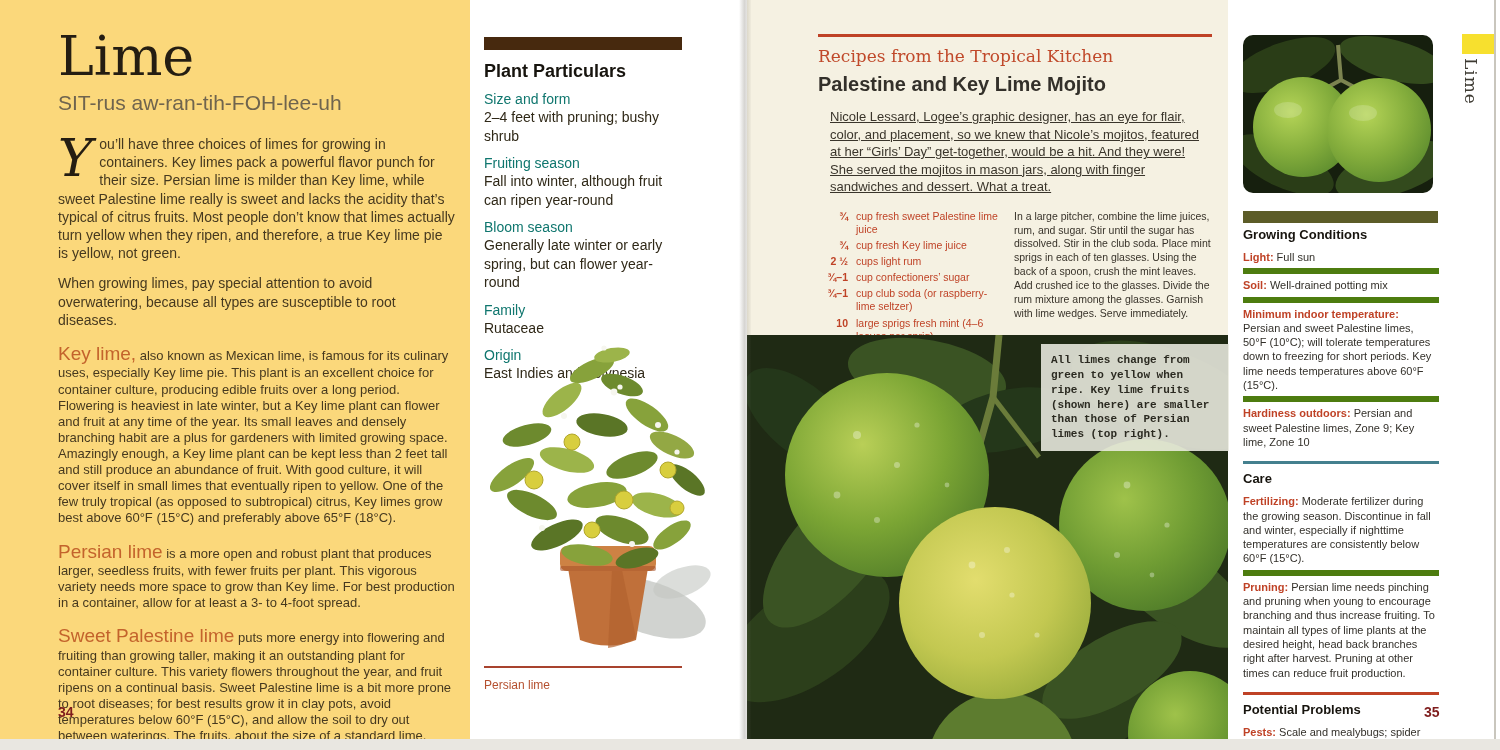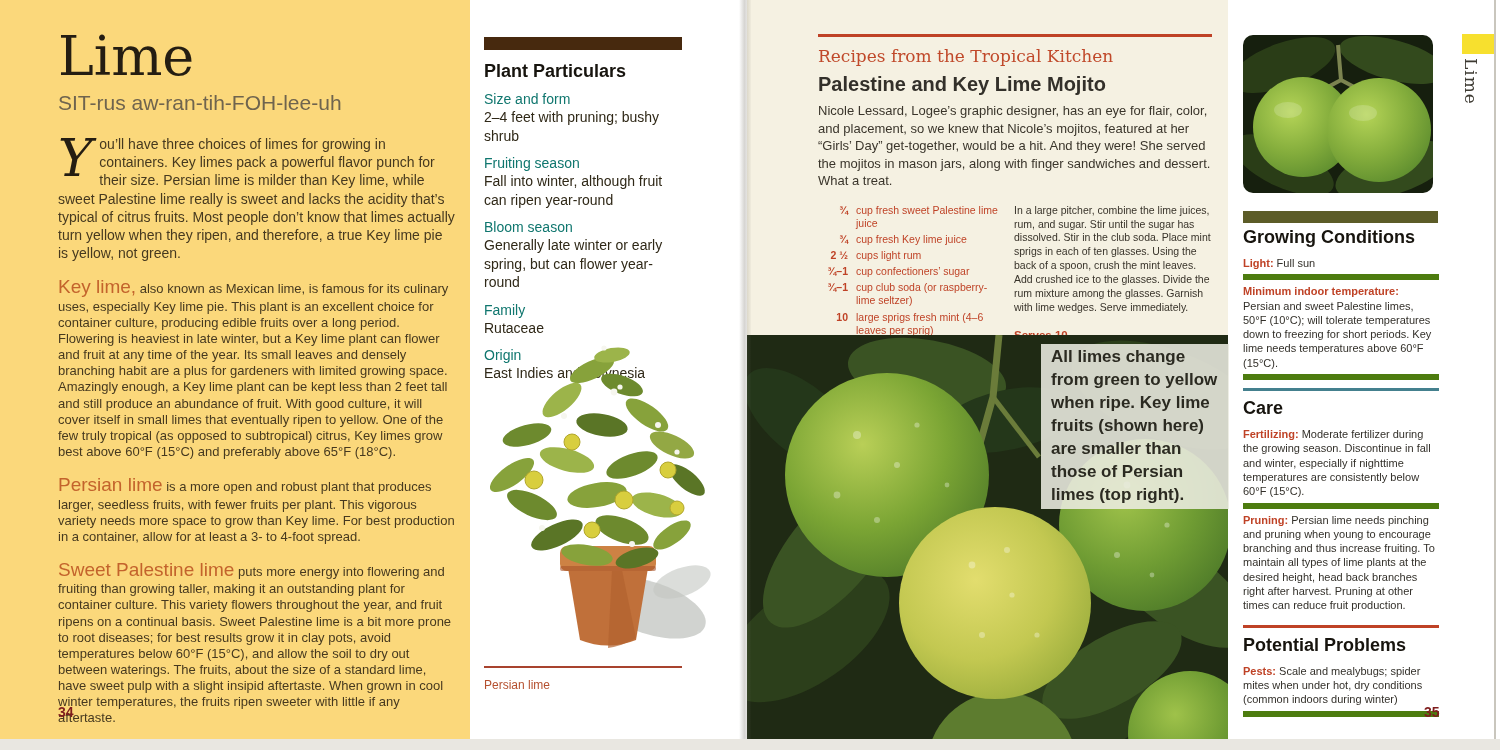--- a/index.html
+++ b/index.html
@@ -33,41 +33,41 @@
   .illustration { position:absolute; left:472px; top:330px; width:242px; height:324px; }
   .caption-rule { position:absolute; left:484px; top:666px; width:198px; border-top:2px solid #a8432e; }
   .ill-caption { position:absolute; left:484px; top:678px; font-size:12px; color:#b5502f; }
 
   
   .cream-page { position:absolute; left:747px; top:0; width:481px; height:742px; background:var(--page-cream,#f5f1e2); }
   .recipe { position:absolute; left:818px; top:34px; width:394px; }
   .recipe-rule { border-top:3px solid var(--accent,#bf4226); margin:0; }
   .kicker { font-family:"DejaVu Serif", serif; font-size:17px; color:#c0492a; margin-top:9px; }
   .recipe-title { font-size:20px; font-weight:bold; color:#33302a; margin:7px 0 6px 0; }
-  .recipe-intro { font-size:13px; line-height:1.35; color:#3a352b; margin:0; }
+  .recipe-intro { font-size:13px; line-height:1.35; color:#3a352b; margin:12px;text-decoration:underline; }
   .recipe-cols { display:flex; margin-top:14px; }
   .ingredients { width:186px; color:var(--accent,#bf4226); font-size:10.5px; line-height:1.25; flex:none; }
   .ing-row { display:flex; margin-bottom:3px; }
   .ing-qty { width:30px; flex:none; text-align:right; font-weight:bold; padding-right:8px; }
   .ing-item { flex:1; }
   .instructions { flex:1; padding-left:10px; font-size:10.5px; line-height:1.32; color:#38332a; }
   .serves { margin-top:13px; font-weight:bold; font-size:11.5px; color:var(--accent,#bf4226); }
 
   
   .main-photo { position:absolute; left:747px; top:335px; width:481px; height:407px; }
   .main-photo svg { display:block; width:100%; height:100%; }
   .photo-caption { position:absolute; left:1041px; top:344px; width:168px; background:rgba(236,236,225,0.88);
-                   padding:2px 10px; font-size:17px; line-height:1.35; font-weight:bold; color:#2b2a21; }
+                   padding:9px 10px; font-size:11px; line-height:1.35; font-weight:bold; color:#2b2a21;font-family:Liberation Mono, monospace; }
 
   
   .side-photo { position:absolute; left:1243px; top:35px; width:190px; height:158px; border-radius:10px; overflow:hidden; }
   .side-photo svg { display:block; width:100%; height:100%; }
   .olive-bar { position:absolute; left:1243px; top:211px; width:195px; height:12px; background:var(--bar-olive,#5c5c28); }
   .side-content { position:absolute; left:1243px; top:227px; width:196px; }
-  .side-h { font-size:18px; font-weight:bold; color:#17140e; margin:0 0 4px 0; }
+  .side-h { font-size:13px; font-weight:bold; color:#17140e; margin:0 0 4px 0; }
   .side-entry { padding:4px 0; font-size:11px; line-height:1.3; color:#33302a; }
   .side-sep { border-bottom:6px solid #4d7c0f; }
   .side-label { font-weight:bold; color:var(--accent,#bf4226); }
   .rule-teal { border-top:3px solid var(--rule-teal,#44808e); margin:8px 0 7px 0; }
   .rule-red  { border-top:3px solid var(--accent,#bf4226); margin:8px 0 7px 0; }
 
   
   .gutter-shadow { position:absolute; left:739px; top:0; width:12px; height:742px;
                    background:linear-gradient(90deg, rgba(110,105,95,0) 0%, rgba(110,105,95,0.28) 45%, rgba(110,105,95,0.04) 100%); }
   .page-edge-right { position:absolute; left:1494px; top:0; width:2px; height:742px; background:#c9c6bd; }
@@ -80,20 +80,21 @@
 </head>
 <body>
 
 <div class="spread">
 
   <div class="yellow-page">
     <div class="left-content">
       <h1 class="main-title">Lime</h1>
       <div class="pronounce">SIT-rus aw-ran-tih-FOH-lee-uh</div>
       <p class="intro"><span class="dropcap">Y</span><span>ou’ll have three choices of limes for growing in containers. Key limes pack a powerful flavor punch for their size. Persian lime is milder than Key lime, while sweet Palestine lime really is sweet and lacks the acidity that’s typical of citrus fruits. Most people don’t know that limes actually turn yellow when they ripen, and therefore, a true Key lime pie is yellow, not green.</span></p>
+      <p class="para2">When growing limes, pay special attention to avoid overwatering, because all types are susceptible to root diseases.</p>
       <p class="variety"><span class="vh">Key lime,</span><span> also known as Mexican lime, is famous for its culinary uses, especially Key lime pie. This plant is an excellent choice for container culture, producing edible fruits over a long period. Flowering is heaviest in late winter, but a Key lime plant can flower and fruit at any time of the year. Its small leaves and densely branching habit are a plus for gardeners with limited growing space. Amazingly enough, a Key lime plant can be kept less than 2 feet tall and still produce an abundance of fruit. With good culture, it will cover itself in small limes that eventually ripen to yellow. One of the few truly tropical (as opposed to subtropical) citrus, Key limes grow best above 60°F (15°C) and preferably above 65°F (18°C).</span></p>
       <p class="variety"><span class="vh">Persian lime</span><span> is a more open and robust plant that produces larger, seedless fruits, with fewer fruits per plant. This vigorous variety needs more space to grow than Key lime. For best production in a container, allow for at least a 3- to 4-foot spread.</span></p>
       <p class="variety"><span class="vh">Sweet Palestine lime</span><span> puts more energy into flowering and fruiting than growing taller, making it an outstanding plant for container culture. This variety flowers throughout the year, and fruit ripens on a continual basis. Sweet Palestine lime is a bit more prone to root diseases; for best results grow it in clay pots, avoid temperatures below 60°F (15°C), and allow the soil to dry out between waterings. The fruits, about the size of a standard lime, have sweet pulp with a slight insipid aftertaste. When grown in cool winter temperatures, the fruits ripen sweeter with little if any aftertaste.</span></p>
     </div>
     <div class="pagenum pagenum-left">34</div>
   </div>
 
   <div class="particulars">
     <div class="brown-bar"></div>
     <div class="part-title">Plant Particulars</div>
@@ -309,21 +310,23 @@
       <circle cx="136" cy="95" r="52" fill="url(#gs1)"></circle>
       <ellipse cx="45" cy="75" rx="14" ry="8" fill="#ffffff" opacity="0.18"></ellipse>
       <ellipse cx="120" cy="78" rx="14" ry="8" fill="#ffffff" opacity="0.18"></ellipse>
     </svg>
   </div>
   <div class="olive-bar"></div>
 
   <div class="side-content">
     <h3 class="side-h">Growing Conditions</h3>
     <div class="side-entry side-sep"><span class="side-label">Light:</span><span> Full sun</span></div>
+    <div class="side-entry side-sep"><span class="side-label">Soil:</span><span> Well-drained potting mix</span></div>
     <div class="side-entry side-sep"><span class="side-label">Minimum indoor temperature:</span><span> Persian and sweet Palestine limes, 50°F (10°C); will tolerate temperatures down to freezing for short periods. Key lime needs temperatures above 60°F (15°C).</span></div>
+    <div class="side-entry"><span class="side-label">Hardiness outdoors:</span><span> Persian and sweet Palestine limes, Zone 9; Key lime, Zone 10</span></div>
 
     <div class="rule-teal"></div>
     <h3 class="side-h">Care</h3>
     <div class="side-entry side-sep"><span class="side-label">Fertilizing:</span><span> Moderate fertilizer during the growing season. Discontinue in fall and winter, especially if nighttime temperatures are consistently below 60°F (15°C).</span></div>
     <div class="side-entry"><span class="side-label">Pruning:</span><span> Persian lime needs pinching and pruning when young to encourage branching and thus increase fruiting. To maintain all types of lime plants at the desired height, head back branches right after harvest. Pruning at other times can reduce fruit production.</span></div>
 
     <div class="rule-red"></div>
     <h3 class="side-h">Potential Problems</h3>
     <div class="side-entry side-sep"><span class="side-label">Pests:</span><span> Scale and mealybugs; spider mites when under hot, dry conditions (common indoors during winter)</span></div>
 

